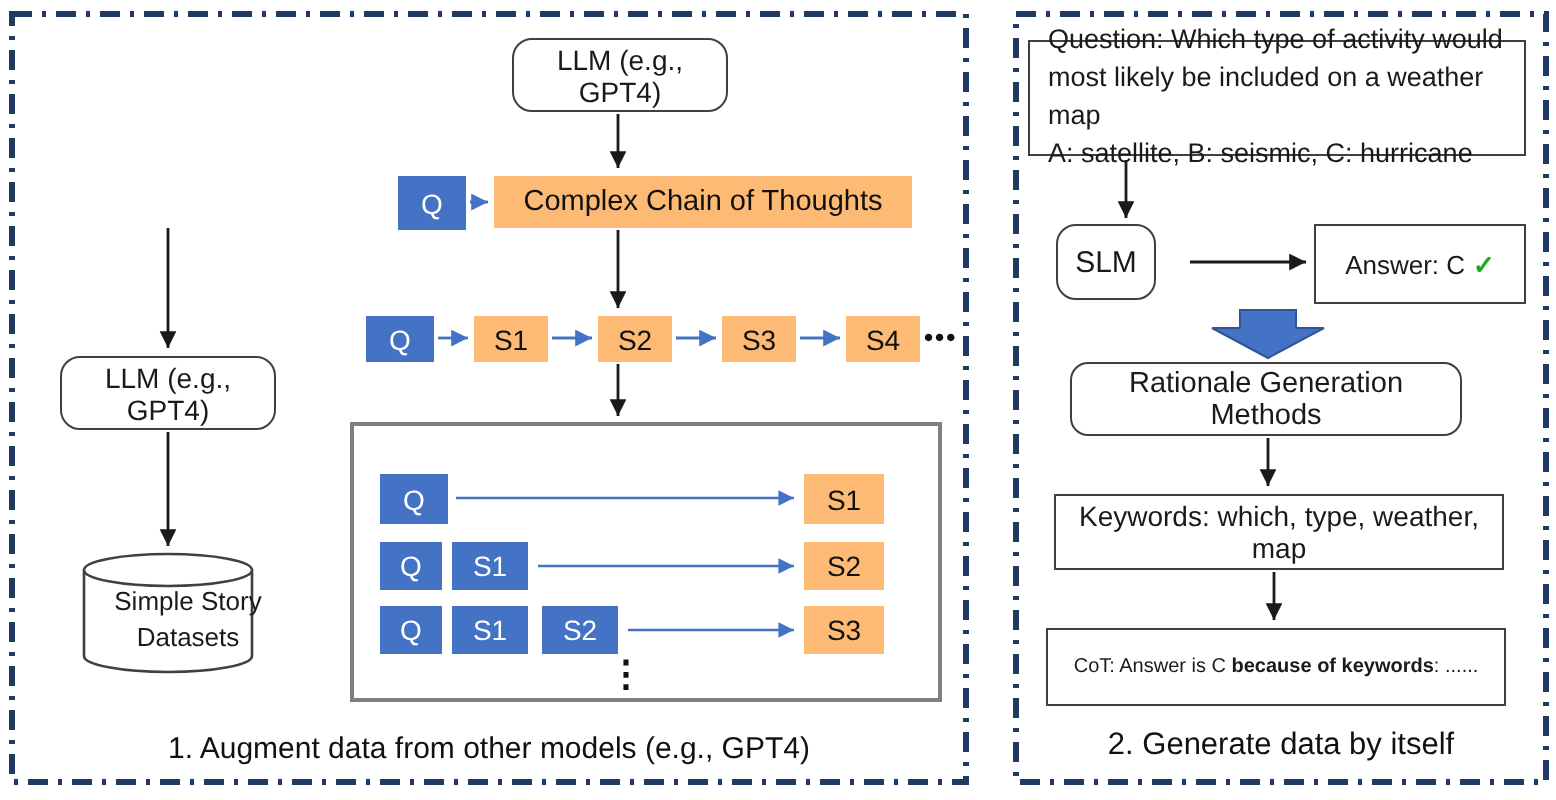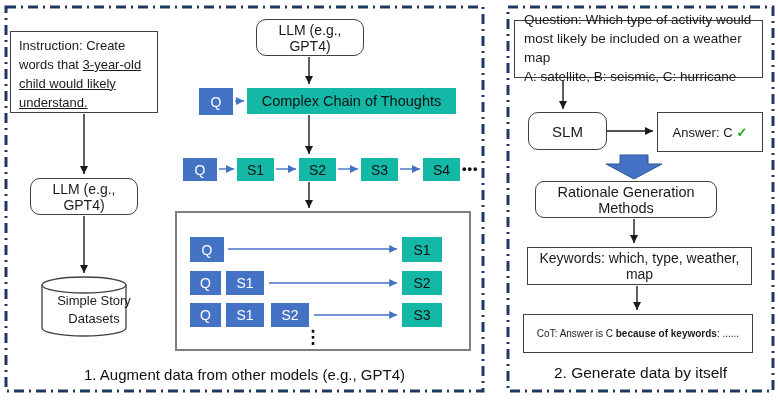--- a/index.html
+++ b/index.html
@@ -5,21 +5,21 @@
   html,body{margin:0;padding:0;background:#fff;}
   .stage{
     position:relative;width:778px;height:400px;background:#fff;
     font-family:"Liberation Sans",sans-serif;color:#1a1a1a;overflow:hidden;
   }
   .overlay{position:absolute;left:0;top:0;width:778px;height:400px;}
   .box{position:absolute;box-sizing:border-box;background:#fff;border:1px solid #404040;
        display:flex;align-items:center;justify-content:center;text-align:center;}
   .rounded{border-radius:10px;font-size:14px;}
   .blue{background:#4472C4;color:#fff;border:none;font-size:14px;}
-  .green{background:#14b8a6;color:#111;border:none;font-size:14px;}
+  .green{background:#fdba74;color:#111;border:none;font-size:14px;}
   .container-box{background:transparent;border:2px solid #7f7f7f;}
   .lefttext{justify-content:flex-start;text-align:left;}
   .u{text-decoration:underline;}
   .caption{position:absolute;text-align:center;font-size:15px;color:#111;}
   .dots-h{position:absolute;font-weight:bold;font-size:13px;letter-spacing:1px;color:#111;}
   .dots-v{position:absolute;font-weight:bold;font-size:18px;color:#111;text-align:center;line-height:1;}
   .check{color:#1FA823;font-weight:bold;margin-left:4px;}
   .cyl-label{position:absolute;font-size:13px;line-height:1.35;text-align:center;}
 </style>
 </head>
@@ -63,23 +63,20 @@
     <line x1="269" y1="283" x2="397" y2="283" stroke="#4472C4" stroke-width="1.3" marker-end="url(#ah-blue)"></line>
     <line x1="314" y1="315" x2="397" y2="315" stroke="#4472C4" stroke-width="1.3" marker-end="url(#ah-blue)"></line>
 
     <line x1="563" y1="80" x2="563" y2="109" stroke="#1a1a1a" stroke-width="1.4" marker-end="url(#ah-black)"></line>
     <line x1="595" y1="131" x2="653" y2="131" stroke="#1a1a1a" stroke-width="1.4" marker-end="url(#ah-black)"></line>
     <polygon points="620,155 648,155 648,164 662,164 634,179 606,164 620,164" fill="#4472C4" stroke="#2f5597" stroke-width="1"></polygon>
     <line x1="634" y1="219" x2="634" y2="243" stroke="#1a1a1a" stroke-width="1.4" marker-end="url(#ah-black)"></line>
     <line x1="637" y1="286" x2="637" y2="310" stroke="#1a1a1a" stroke-width="1.4" marker-end="url(#ah-black)"></line>
   </svg>
 
-  <div class="box lefttext" style="left:10px;top:31px;width:148px;height:82px;padding:5px 8px;font-size:13px;line-height:1.45;align-items:flex-start;">
-    <div><span>Instruction: Create words that </span><span class="u">3-year-old child would likely understand.</span></div>
-  </div>
 
   <div class="box rounded" style="left:30px;top:178px;width:108px;height:37px;">LLM (e.g., GPT4)</div>
 
   <div class="cyl-label" style="left:42px;top:292px;width:104px;">
     <div>Simple Story</div>
     <div>Datasets</div>
   </div>
 
   <div class="caption" style="left:6px;top:366px;width:477px;">1. Augment data from other models (e.g., GPT4)</div>
 
@@ -112,28 +109,28 @@
   <div class="dots-v" style="left:304px;top:328px;width:16px;">⋮</div>
 
   <div class="box lefttext" style="left:514px;top:20px;width:249px;height:58px;padding:3px 9px;font-size:13.5px;line-height:1.4;">
     <div>
       <div>Question: Which type of activity would</div>
       <div>most likely be included on a weather map</div>
       <div>A: satellite, B: seismic, C: hurricane</div>
     </div>
   </div>
 
-  <div class="box rounded" style="left:528px;top:112px;width:79px;height:38px;font-size:15px;">SLM</div>
+  <div class="box rounded" style="left:528px;top:112px;width:50px;height:38px;font-size:15px;">SLM</div>
 
   <div class="box" style="left:657px;top:112px;width:106px;height:40px;font-size:13px;">
     <span>Answer: C</span>
       <span class="check">✓</span>
   </div>
 
-  <div class="box rounded" style="left:535px;top:181px;width:182px;height:37px;font-size:14.5px;border-radius:9px;">Rationale Generation Methods</div>
+  <div class="box rounded" style="left:535px;top:181px;width:196px;height:37px;font-size:14.5px;border-radius:9px;">Rationale Generation Methods</div>
 
   <div class="box" style="left:527px;top:247px;width:225px;height:38px;font-size:14px;">Keywords: which, type, weather, map</div>
 
   <div class="box" style="left:523px;top:314px;width:230px;height:39px;font-size:10px;">
     <span><span>CoT: Answer is C </span><b>because of keywords</b><span>: ......</span></span>
   </div>
 
   <div class="caption" style="left:508px;top:364px;width:265px;font-size:15.5px;">2. Generate data by itself</div>
 
 </div>

